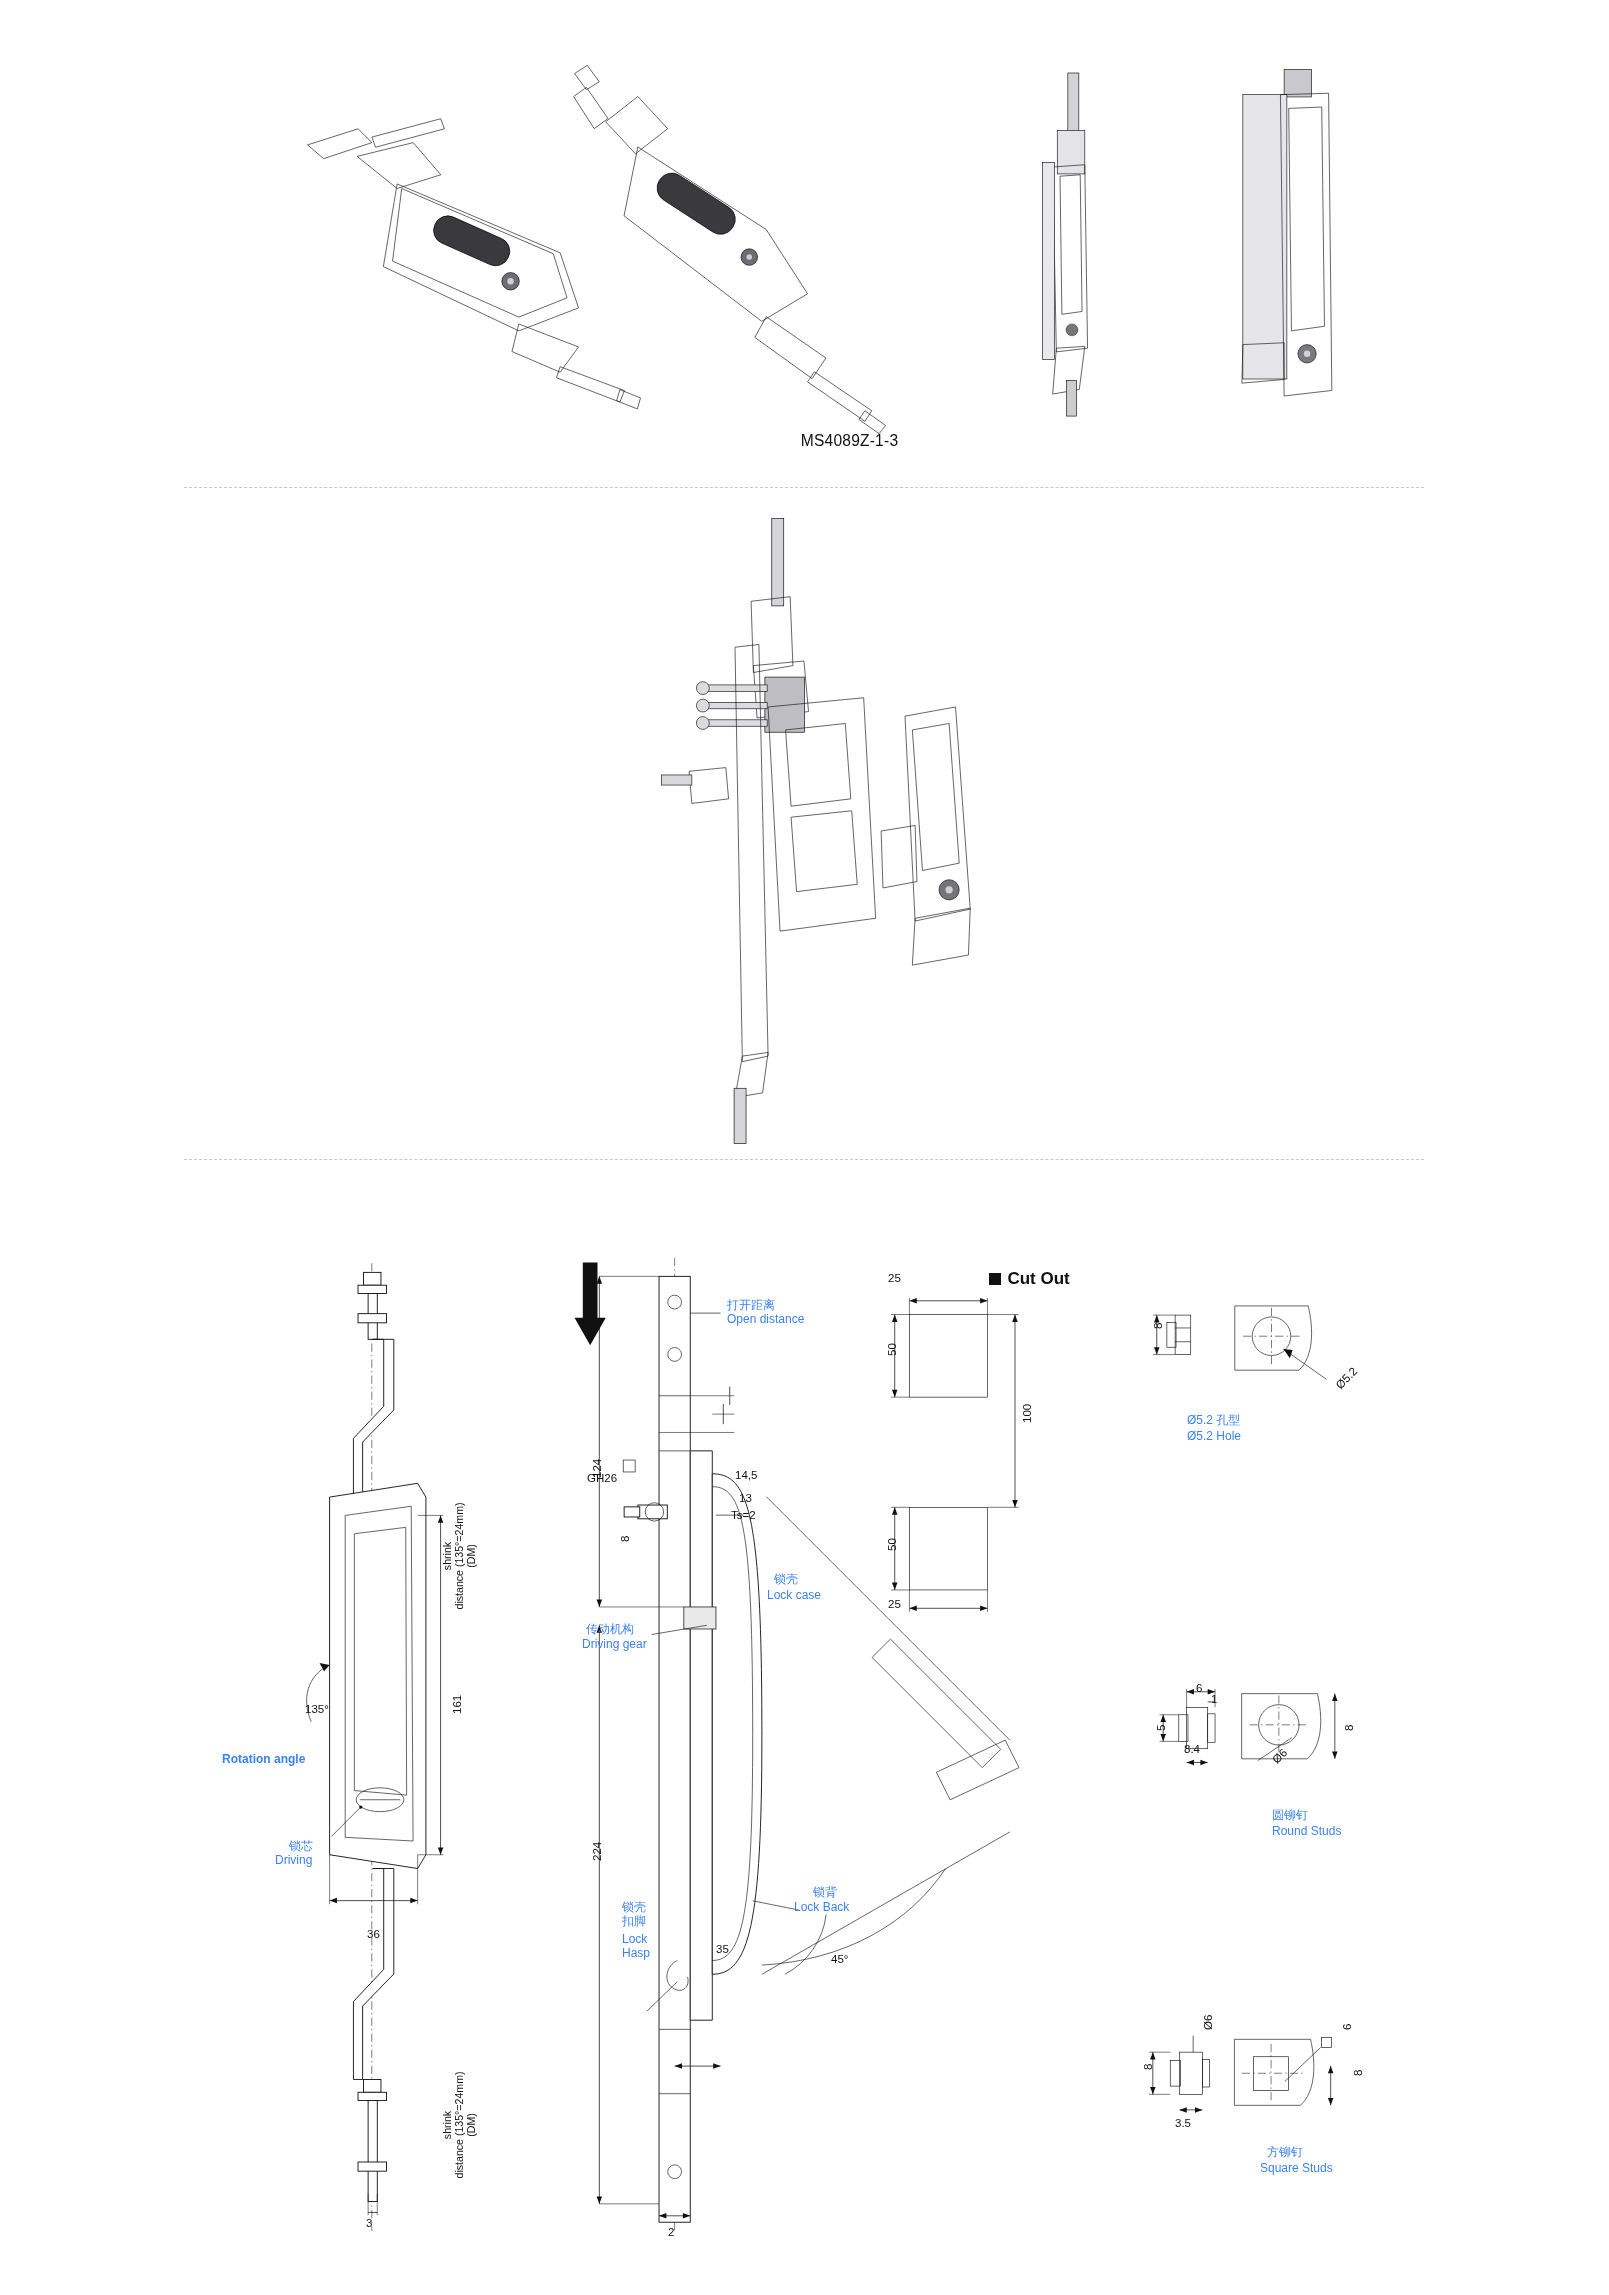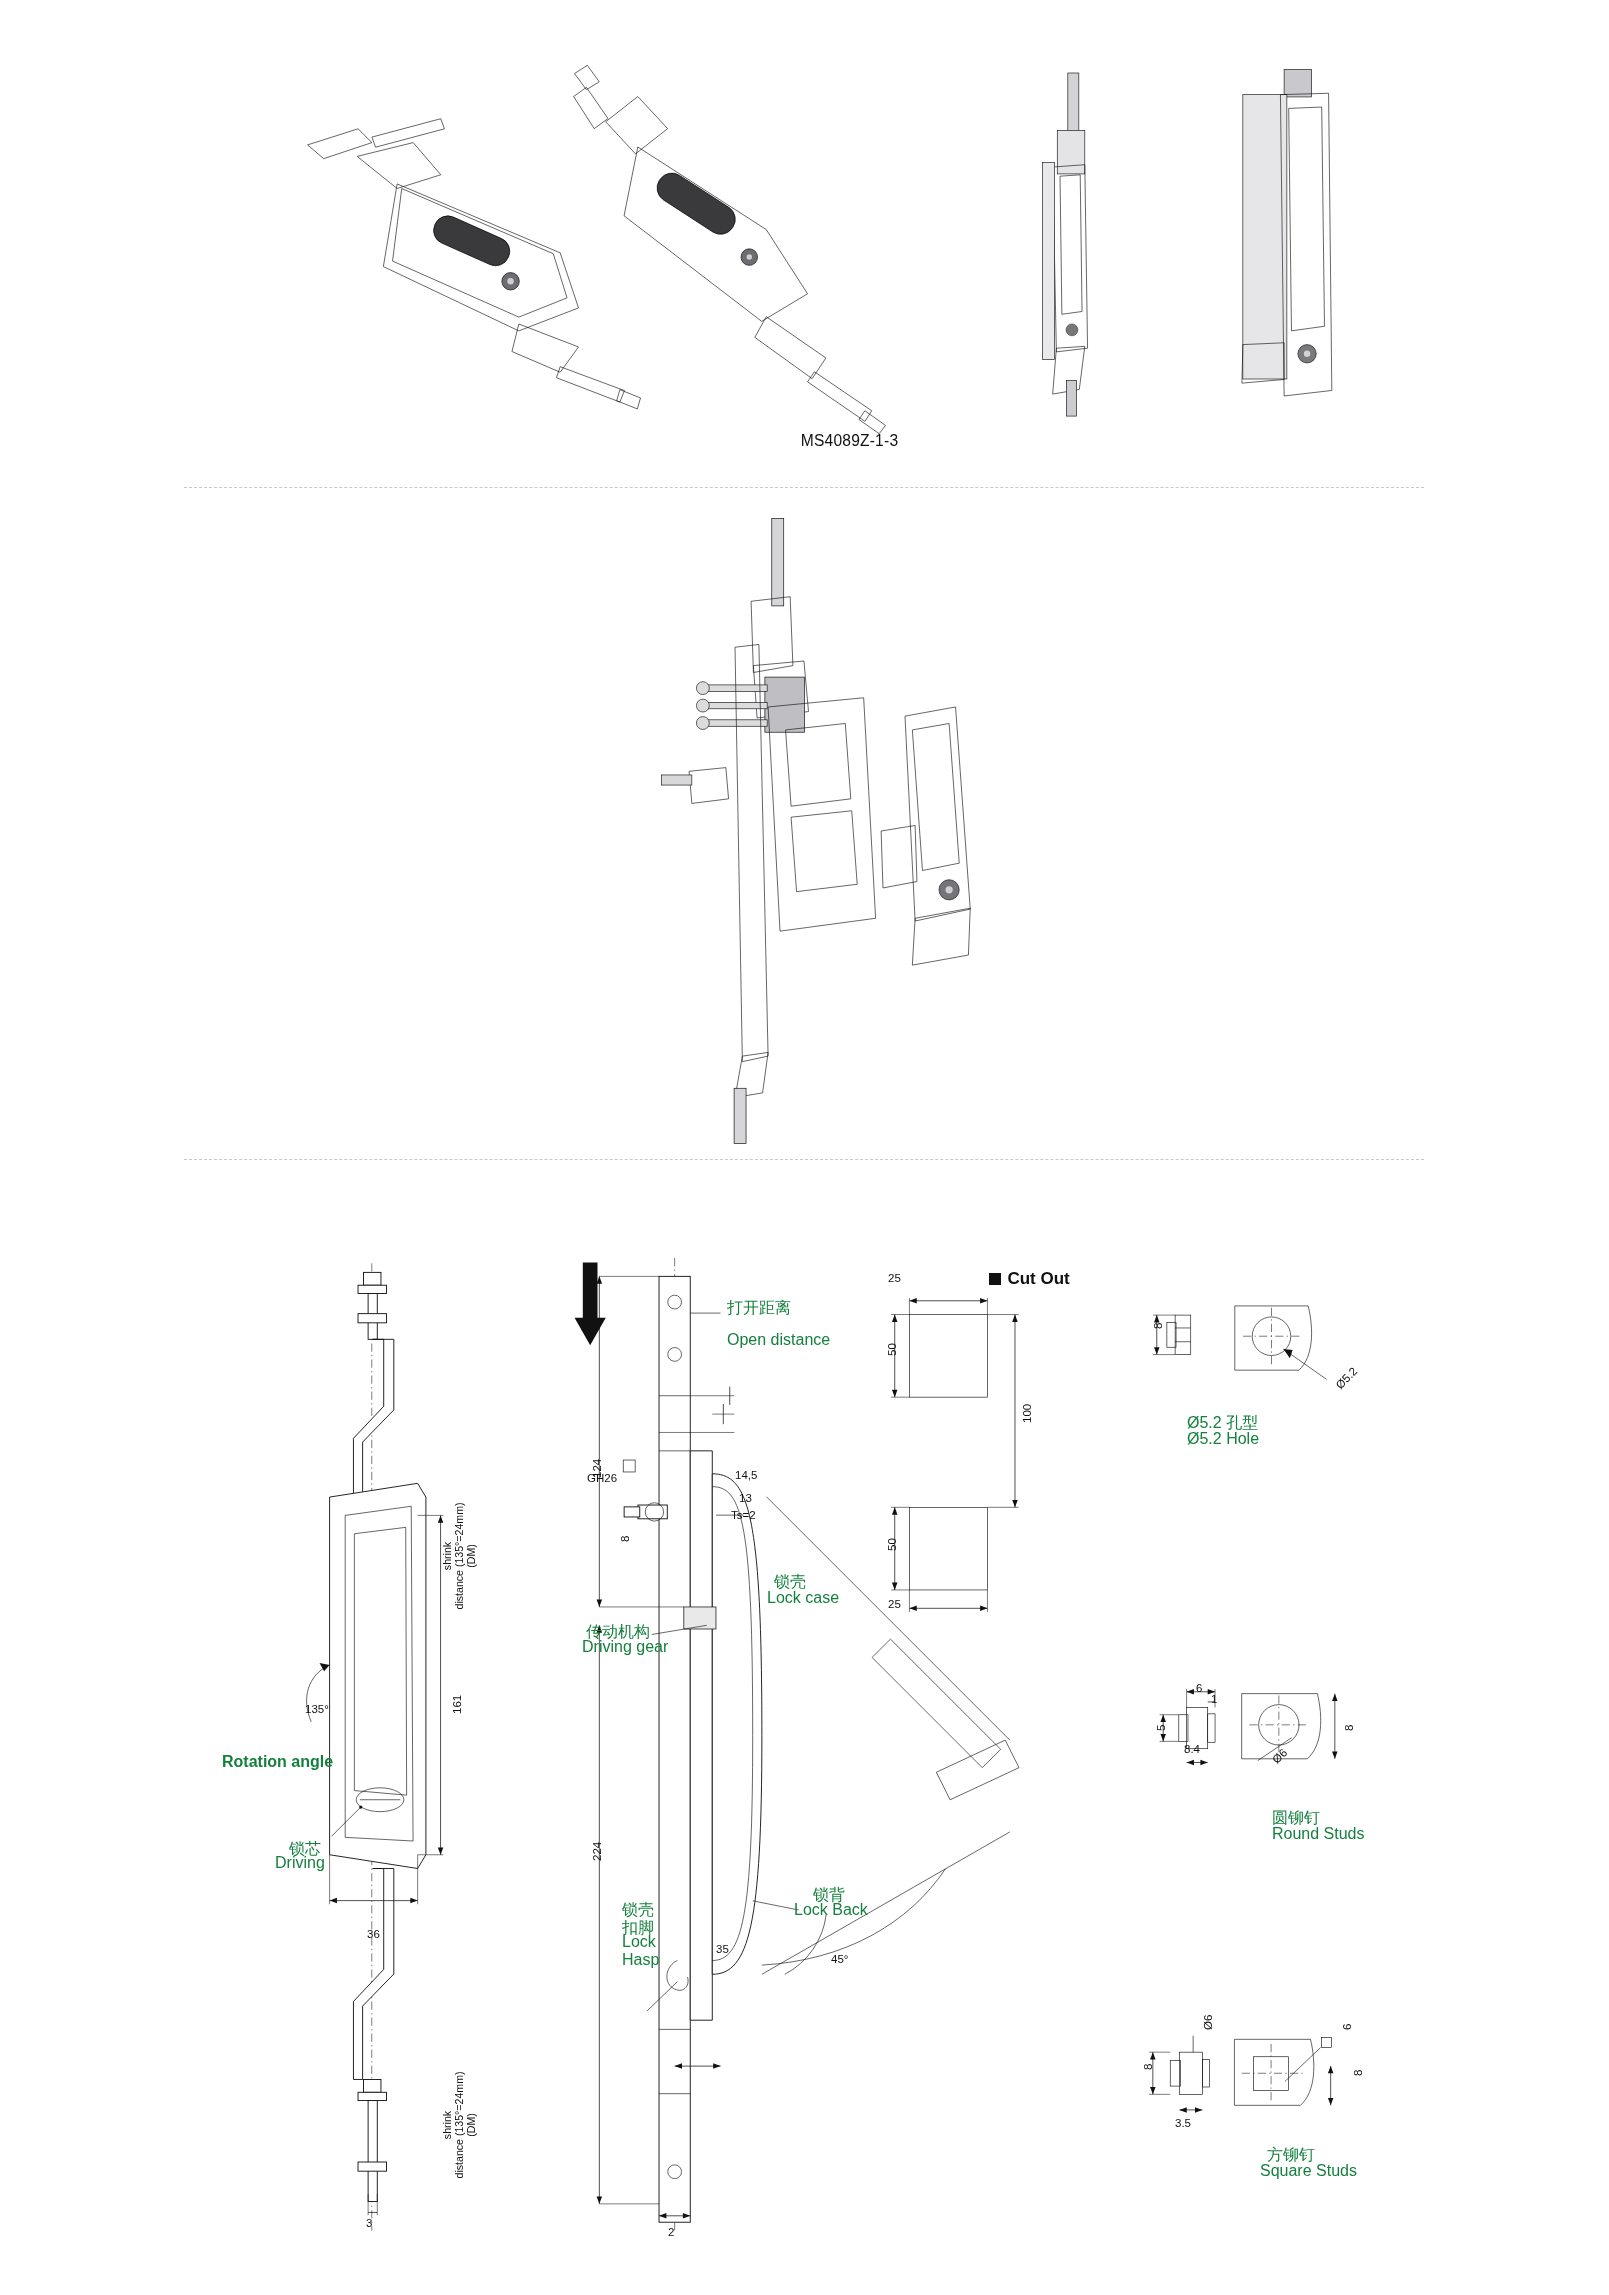--- a/index.html
+++ b/index.html
@@ -1,20 +1,20 @@
 <!DOCTYPE html>
 <html style="font-size:7.3px"><head>
 <meta charset="utf-8">
 <style>
   html,body{margin:0;padding:0;background:#ffffff;}
   body{width:1610px;height:2338px;position:relative;font-family:"Liberation Sans",sans-serif;color:#111;overflow:hidden;}
   .abs{position:absolute;}
   .ctr{text-align:center;}
   .divider{position:absolute;left:184px;width:1240px;height:0;border-top:1.4px dashed #c9c9c9;}
-  .lbl{font-size:16px;line-height:1.15;color:#15803d;white-space:pre-line;}
+  .lbl{font-size:12px;line-height:1.15;color:#3b82f6;white-space:pre-line;}
   .lbl-sm{font-size:10.6px;line-height:1.15;color:#111;white-space:pre-line;}
   .lbl-dim{font-size:11.5px;color:#111;}
   .rot90{transform-origin:0 0;transform:rotate(-90deg);}
   .rotneg45{transform-origin:50% 50%;transform:rotate(-45deg);}
   .title-main{font-size:15.6px;color:#111;letter-spacing:0.2px;}
   .cutout-title{font-size:17px;font-weight:bold;color:#111;}
   .sq{display:inline-block;width:12px;height:12px;background:#111;vertical-align:-0.9px;margin-right:6.4px;}
   svg{display:block;overflow:visible;}
   .dimline{stroke:#111;stroke-width:1.6;fill:none;}
   .thin{stroke:#111;stroke-width:1.4;fill:none;}
@@ -264,21 +264,21 @@
 
       <line class="lead" x1="264" y1="120" x2="330" y2="120"></line>
       <line class="lead" x1="320" y1="560" x2="380" y2="560"></line>
       <line class="lead" x1="300" y1="800" x2="180" y2="820"></line>
       <line class="lead" x1="400" y1="1400" x2="500" y2="1420"></line>
       <line class="lead" x1="236" y1="1576" x2="170" y2="1640"></line>
     </g>
   </svg>
 
   <div class="abs lbl" style="left:727px;top:124px;">打开距离</div>
-  <div class="abs lbl" style="left:727px;top:156px;">Open distance</div>
+  <div class="abs lbl" style="left:727px;top:138px;">Open distance</div>
 
   <div class="abs lbl" style="left:774px;top:398px;">锁壳</div>
   <div class="abs lbl" style="left:767px;top:414px;">Lock case</div>
 
   <div class="abs lbl" style="left:586px;top:448px;">传动机构</div>
   <div class="abs lbl" style="left:582px;top:463px;">Driving gear</div>
 
   <div class="abs lbl" style="left:813px;top:711px;">锁背</div>
   <div class="abs lbl" style="left:794px;top:726px;text-align:right;">Lock Back</div>
 

